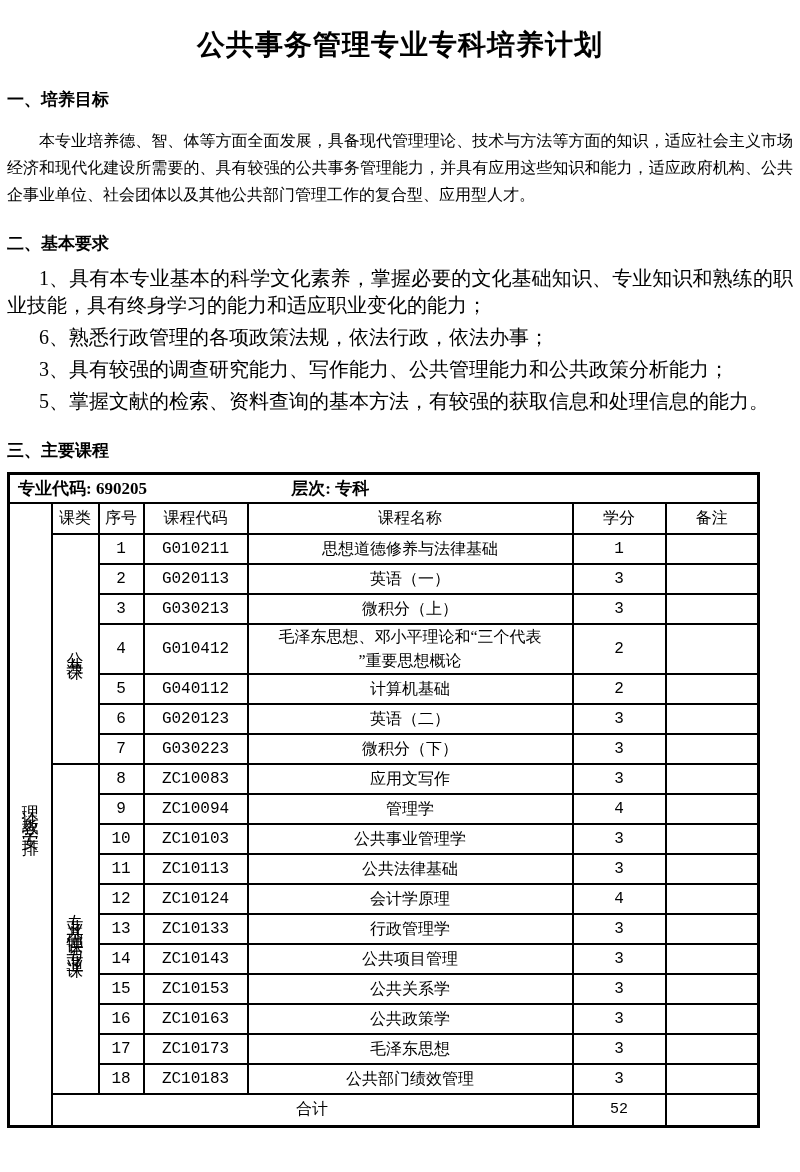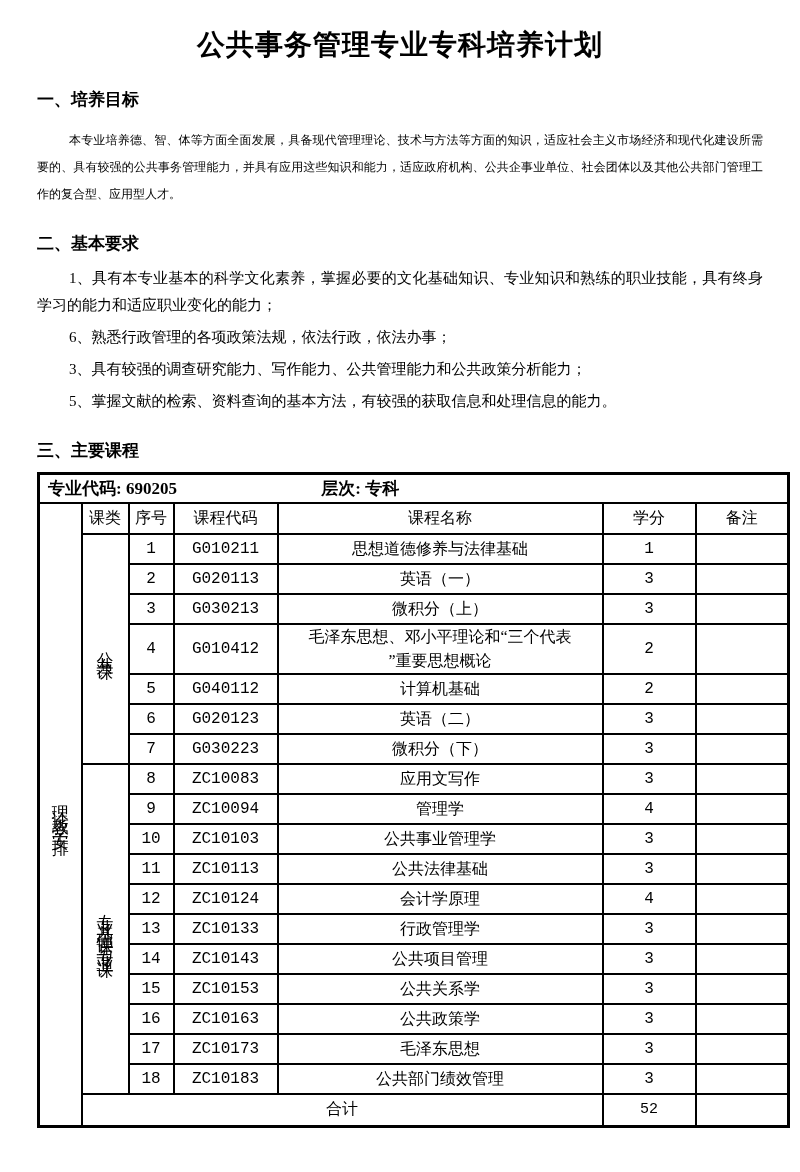--- a/index.html
+++ b/index.html
@@ -5,46 +5,46 @@
   * { box-sizing: border-box; }
   html, body {
     margin: 0; padding: 0;
     width: 800px; height: 1172px;
     background: #ffffff;
     color: #000000;
     font-family: "Liberation Serif", "DejaVu Serif", serif;
   }
   .page {
     width: 800px; height: 1172px;
-    padding: 0 37px;
+    padding: 0 7px;
     overflow: hidden;
   }
   .doc-title {
     text-align: center;
     font-family: "Liberation Sans", "DejaVu Sans", sans-serif;
     font-weight: bold;
     font-size: 28px;
     margin: 26px 0 0 0;
     letter-spacing: 1px;
   }
   .sec-heading {
     font-family: "Liberation Sans", "DejaVu Sans", sans-serif;
     font-weight: bold;
     font-size: 17px;
     margin: 24px 0 10px 0;
   }
   .para {
-    font-size: 12px;
+    font-size: 16px;
     line-height: 27px;
     text-indent: 32px;
     text-align: justify;
     margin: 16px 0 0 0;
   }
   .req-item {
-    font-size: 15px;
+    font-size: 20px;
     line-height: 27px;
     text-indent: 32px;
     text-align: justify;
     margin: 5px 0;
   }
   
   table.courses {
     border-collapse: collapse;
     table-layout: fixed;
     width: 750px;

